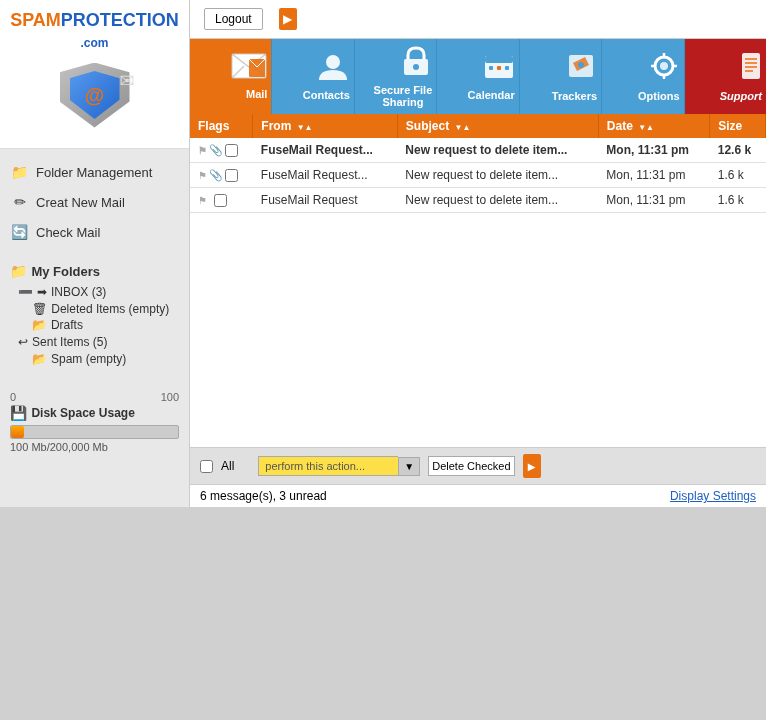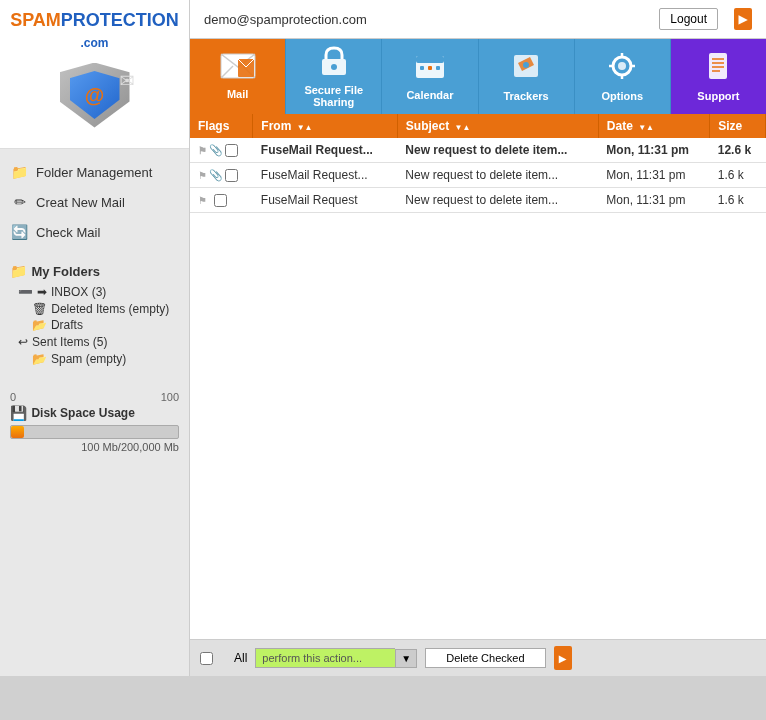--- a/index.html
+++ b/index.html
@@ -1,19 +1,19 @@
 <!DOCTYPE html>
 <html><head>
   <meta charset="utf-8">
   <style>
     * { margin: 0; padding: 0; box-sizing: border-box; }
     body { font-family: Arial, sans-serif; font-size: 12px; background: #d0d0d0; width: 766px; height: 720px; overflow: hidden; }
 
     
-    .app-container { display: flex; width: 766px; height: 676px; background: #e8e8e8; }
+    .app-container { display: flex; width: 766px; height: 507px; background: #e8e8e8; }
     .sidebar { width: 190px; min-width: 190px; background: #e8e8e8; border-right: 1px solid #ccc; display: flex; flex-direction: column; padding: 0; }
     .main-content { flex: 1; display: flex; flex-direction: column; background: #f0f0f0; }
 
     
     .sidebar-logo { background: white; padding: 10px; text-align: center; border-bottom: 1px solid #ddd; }
     .spam-logo { font-size: 18px; font-weight: bold; }
     .spam-logo .spam { color: #e87010; }
     .spam-logo .protection { color: #2060c0; }
     .spam-logo .com { color: #2060c0; font-size: 12px; }
     .logo-icon { margin: 8px auto; width: 80px; height: 70px; position: relative; display: flex; align-items: center; justify-content: center; }
@@ -37,58 +37,58 @@
     .folder-sub { padding-left: 14px; }
     .folder-sub .folder-item { padding: 1px 0; }
 
     
     .disk-section { padding: 8px 10px; margin-top: 8px; }
     .disk-header { display: flex; justify-content: space-between; font-size: 11px; color: #666; margin-bottom: 2px; }
     .disk-title { font-size: 12px; font-weight: bold; color: #333; margin-bottom: 4px; display: flex; align-items: center; gap: 4px; }
     .disk-icon { font-size: 14px; color: #e87010; }
     .progress-bar-outer { width: 100%; height: 14px; background: #ccc; border: 1px solid #aaa; border-radius: 2px; }
     .progress-bar-inner { height: 100%; background: linear-gradient(to bottom, #ffaa00, #e87010); width: 8%; border-radius: 2px; }
-    .disk-usage-text { font-size: 11px; color: #555; margin-top: 2px; text-align: right; }
+    .disk-usage-text { font-size: 11px; color: #555; margin-top: 2px; text-align: left; }
 
     
     .main-header { background: white; padding: 8px 14px; display: flex; align-items: center; justify-content: space-between; border-bottom: 1px solid #ccc; }
     .user-email { color: #333; font-size: 13px; }
     .logout-area { display: flex; align-items: center; gap: 16px; }
     .logout-btn { background: white; border: 1px solid #aaa; padding: 3px 10px; font-size: 12px; cursor: pointer; border-radius: 2px; }
     .logout-arrow { background: #e87010; color: white; width: 18px; height: 22px; display: flex; align-items: center; justify-content: center; font-size: 12px; cursor: pointer; border-radius: 2px; }
 
     
     .nav-tabs { display: flex; background: #4a9fd4; }
-    .tab { flex: 1; display: flex; flex-direction: column; align-items: center; justify-content: center; padding: 6px 4px; cursor: pointer; color: white; font-size: 11px; font-weight: bold; text-align: center; border-right: 1px solid #3a8fc4; min-height: 70px; }
+    .tab { flex: 1; display: flex; flex-direction: column; align-items: flex-end; justify-content: center; padding: 6px 4px; cursor: pointer; color: white; font-size: 11px; font-weight: bold; text-align: center; border-right: 1px solid #3a8fc4; min-height: 70px; }
     .tab.active { background: #e87010; }
     .tab-icon { font-size: 28px; margin-bottom: 2px; }
     .tab-label { font-size: 11px; font-weight: bold; }
 
     
     .email-table-area { flex: 1; background: white; overflow: auto; }
     .email-table { width: 100%; border-collapse: collapse; }
     .email-table thead tr { background: #e87010; }
     .email-table th { padding: 5px 8px; color: white; font-size: 12px; font-weight: bold; text-align: left; border-right: 1px solid #d06000; white-space: nowrap; }
     .email-table th .sort-arrows { font-size: 8px; margin-left: 2px; color: #fff; }
     .email-table tbody tr { border-bottom: 1px solid #e0e0e0; }
     .email-table tbody tr:nth-child(1) { font-weight: bold; }
     .email-table td { padding: 5px 8px; font-size: 12px; color: #333; vertical-align: middle; }
     .flag-cell { display: flex; align-items: center; gap: 2px; }
     .flag-icon { font-size: 10px; color: #aaa; cursor: pointer; }
     .attach-icon { color: #888; font-size: 11px; }
     .from-bold { font-weight: bold; }
 
     
     .bottom-bar { background: #e0e0e0; border-top: 1px solid #ccc; padding: 6px 10px; display: flex; align-items: center; gap: 8px; }
-    .all-checkbox-area { display: flex; align-items: center; gap: 21px; font-size: 12px; }
+    .all-checkbox-area { display: flex; align-items: center; gap: 8px; font-size: 12px; }
     .move-select { font-size: 11px; padding: 3px 6px; border: 1px solid #aaa; background: white; cursor: pointer; }
     .action-select-area { display: flex; align-items: center; }
-    .action-select { font-size: 11px; padding: 3px 6px; border: 1px solid #aaa; border-right: none; background: #bef264; }
+    .action-select { font-size: 11px; padding: 3px 6px; border: 1px solid #aaa; border-right: none; background: #fde047; margin-left: 16px; }
     .action-arrow { background: #ccc; border: 1px solid #aaa; padding: 3px 5px; font-size: 10px; cursor: pointer; }
-    .delete-btn { background: white; border: 1px solid #aaa; padding: 3px 20px; font-size: 11px; cursor: pointer; }
+    .delete-btn { background: white; border: 1px solid #aaa; padding: 3px 3px; font-size: 11px; cursor: pointer; }
     .delete-arrow { background: #e87010; color: white; width: 18px; height: 24px; display: flex; align-items: center; justify-content: center; font-size: 10px; cursor: pointer; border-radius: 2px; }
 
     
     .status-bar { background: white; border-top: 1px solid #ccc; padding: 4px 10px; display: flex; align-items: center; justify-content: space-between; font-size: 12px; }
     .display-settings-link { color: #2060c0; text-decoration: underline; cursor: pointer; }
   </style>
 </head>
 <body>
 
 <div class="app-container">
@@ -171,40 +171,48 @@
       <div class="progress-bar-outer">
         <div class="progress-bar-inner" style="width: 8%"></div>
       </div>
       <div class="disk-usage-text">100 Mb/200,000 Mb</div>
     </div>
   </div>
 
   <div class="main-content">
 
     <div class="main-header">
-      <span class="user-email">demo@spamprotection.com</span>
       <div class="logout-area">
         <button class="logout-btn">Logout</button>
         <div class="logout-arrow">▶</div>
       </div>
     </div>
 
     <div class="nav-tabs">
       <div class="tab active">
         <div class="tab-icon">
           <svg width="36" height="26" viewBox="0 0 36 26">
             <rect x="1" y="1" width="34" height="24" rx="2" fill="white" stroke="#ccc" stroke-width="1"></rect>
             <polyline points="1,1 18,14 35,1" fill="none" stroke="#ccc" stroke-width="1.5"></polyline>
             <path d="M1,25 L13,13" fill="none" stroke="#ccc" stroke-width="1.5"></path>
             <path d="M35,25 L23,13" fill="none" stroke="#ccc" stroke-width="1.5"></path>
             <rect x="18" y="6" width="16" height="18" rx="1" fill="#e87010" opacity="0.9"></rect>
             <polyline points="18,6 26,14 34,6" fill="none" stroke="#fff" stroke-width="1"></polyline>
           </svg>
         </div>
         <span class="tab-label">Mail</span>
+      </div>
+      <div class="tab">
+        <div class="tab-icon">
+          <svg width="34" height="28" viewBox="0 0 34 28">
+            <circle cx="17" cy="10" r="7" fill="white" opacity="0.9"></circle>
+            <path d="M3,28 Q3,18 17,18 Q31,18 31,28" fill="white" opacity="0.9"></path>
+          </svg>
+        </div>
+        <span class="tab-label">Contacts</span>
       </div>
       <div class="tab">
         <div class="tab-icon">
           <svg width="32" height="30" viewBox="0 0 32 30">
             <path d="M8,14 L8,10 Q8,3 16,3 Q24,3 24,10 L24,14" fill="none" stroke="white" stroke-width="3"></path>
             <rect x="4" y="14" width="24" height="16" rx="2" fill="white" opacity="0.9"></rect>
             <circle cx="16" cy="22" r="3" fill="#4a9fd4"></circle>
           </svg>
         </div>
         <span class="tab-label">Secure File<br>Sharing</span>
@@ -239,21 +247,21 @@
             <circle cx="16" cy="15" r="9" fill="none" stroke="white" stroke-width="3"></circle>
             <circle cx="16" cy="15" r="4" fill="white" opacity="0.8"></circle>
             <line x1="16" y1="2" x2="16" y2="7" stroke="white" stroke-width="2.5"></line>
             <line x1="16" y1="23" x2="16" y2="28" stroke="white" stroke-width="2.5"></line>
             <line x1="3" y1="15" x2="8" y2="15" stroke="white" stroke-width="2.5"></line>
             <line x1="24" y1="15" x2="29" y2="15" stroke="white" stroke-width="2.5"></line>
           </svg>
         </div>
         <span class="tab-label">Options</span>
       </div>
-      <div class="tab" style="background:#6d28d9; border-right:none;">
+      <div class="tab" style="background:#b91c1c; border-right:none;font-style:italic;">
         <div class="tab-icon">
           <svg width="22" height="30" viewBox="0 0 22 30">
             <rect x="2" y="2" width="18" height="26" rx="2" fill="white" opacity="0.9"></rect>
             <line x1="5" y1="8" x2="17" y2="8" stroke="#e87010" stroke-width="1.5"></line>
             <line x1="5" y1="12" x2="17" y2="12" stroke="#e87010" stroke-width="1.5"></line>
             <line x1="5" y1="16" x2="17" y2="16" stroke="#e87010" stroke-width="1.5"></line>
             <line x1="5" y1="20" x2="13" y2="20" stroke="#e87010" stroke-width="1.5"></line>
           </svg>
         </div>
         <span class="tab-label">Support</span>
@@ -334,14 +342,18 @@
         <label>All</label>
       </div>
       <div class="action-select-area">
         <input type="text" class="action-select" value="perform this action..." readonly="" style="width: 140px; cursor: default; color: rgb(85, 85, 85);">
         <div class="action-arrow">▼</div>
       </div>
       <button class="delete-btn">Delete Checked</button>
       <div class="delete-arrow">▶</div>
     </div>
 
+    <div class="status-bar">
+      <span>6 message(s), 3 unread</span>
+      <a class="display-settings-link">Display Settings</a>
+    </div>
   </div>
 </div>
 
 </body></html>

